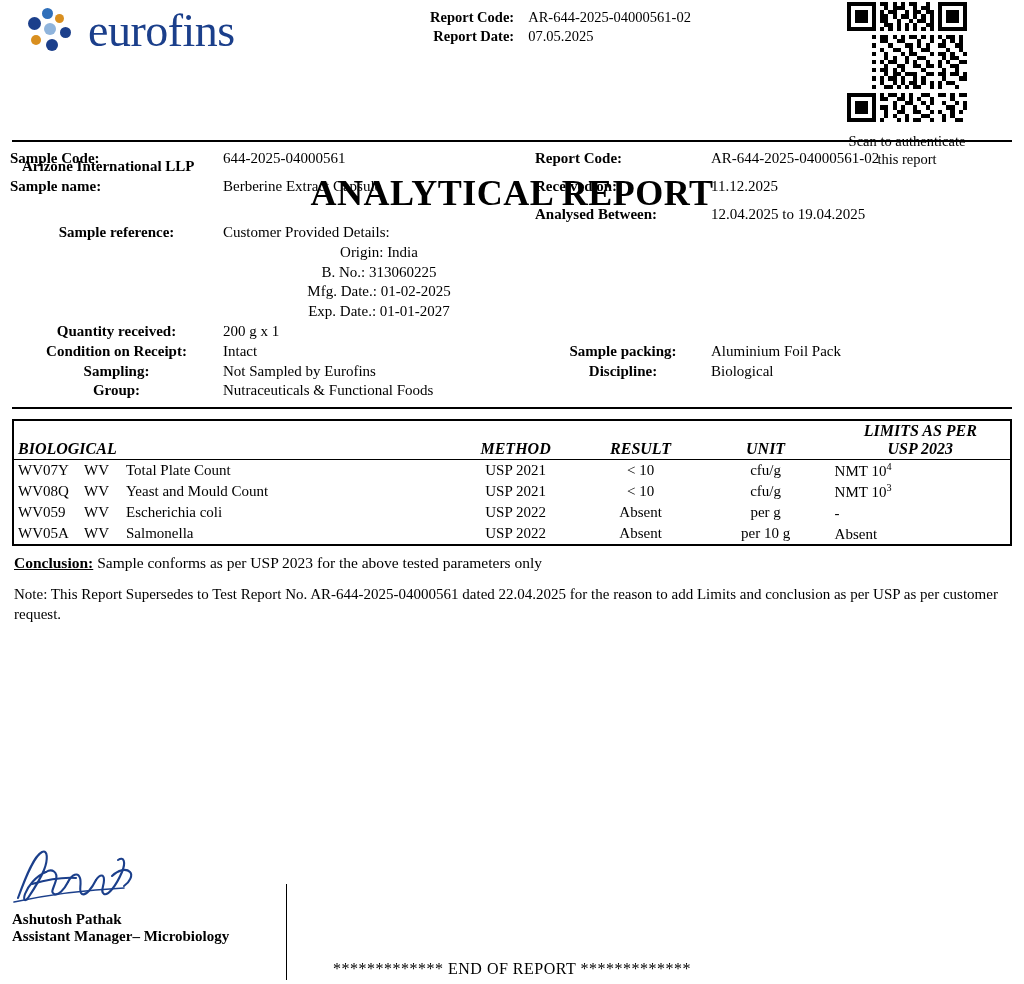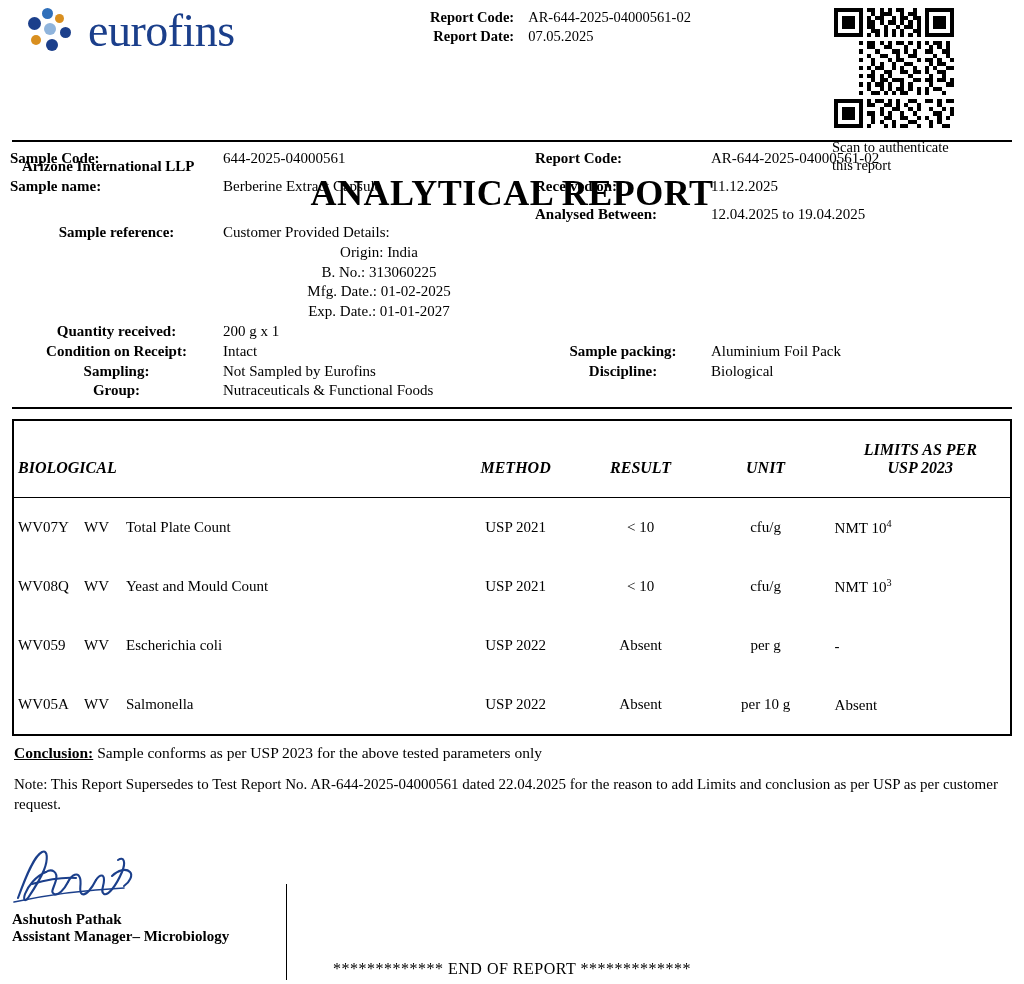--- a/index.html
+++ b/index.html
@@ -30,21 +30,21 @@
   }
   .report-meta {
     position: absolute; left: 420px; top: 8px;
     font-size: 14.5px; font-weight: bold;
   }
   .report-meta table { border-collapse: collapse; }
   .report-meta td { padding: 1px 0; vertical-align: top; }
   .report-meta td.lbl { font-weight: bold; text-align: right; padding-right: 14px; white-space: nowrap; }
   .report-meta td.val { font-weight: normal; white-space: nowrap; }
 
-  .qr-wrap { position: absolute; left: 822px; top: 8px; width: 150px; }
+  .qr-wrap { position: absolute; left: 822px; top: 2px; width: 150px; text-align: center; }
   .qr { width: 124px; height: 120px; margin: 0 auto; }
   .qr-caption { font-size: 14.5px; line-height: 1.25; margin-top: 6px; }
 
   .company {
     position: absolute; left: 12px; top: 158px;
     font-size: 15px; font-weight: bold;
   }
   .title {
     position: absolute; left: 0; right: 0; top: 172px;
     text-align: center;
@@ -65,21 +65,21 @@
   .sp6 { height: 11px; }
   .sub { padding-left: 213px; }
   .tight div { line-height: 1.32; text-align: center; }
 
   
   .results {
     margin: 10px 2px 0 2px;
     border: 2px solid #000;
   }
   table.res { width: 100%; border-collapse: collapse; font-size: 15px; }
-  table.res th, table.res td { padding: 20px 4px; }
+  table.res th, table.res td { padding: 1px 4px; }
   table.res thead th {
     font-style: italic; font-weight: bold; font-size: 16px;
     border-bottom: 1px solid #000;
     vertical-align: bottom;
   }
   th.c-bio { font-style: normal; font-size: 20px; text-align: left; padding-left: 34px; width: 330px; }
   th.c-method { text-align: center; width: 130px; }
   th.c-result { text-align: center; width: 120px; }
   th.c-unit  { text-align: center; width: 130px; }
   th.c-limits { text-align: center; font-style: normal; }

